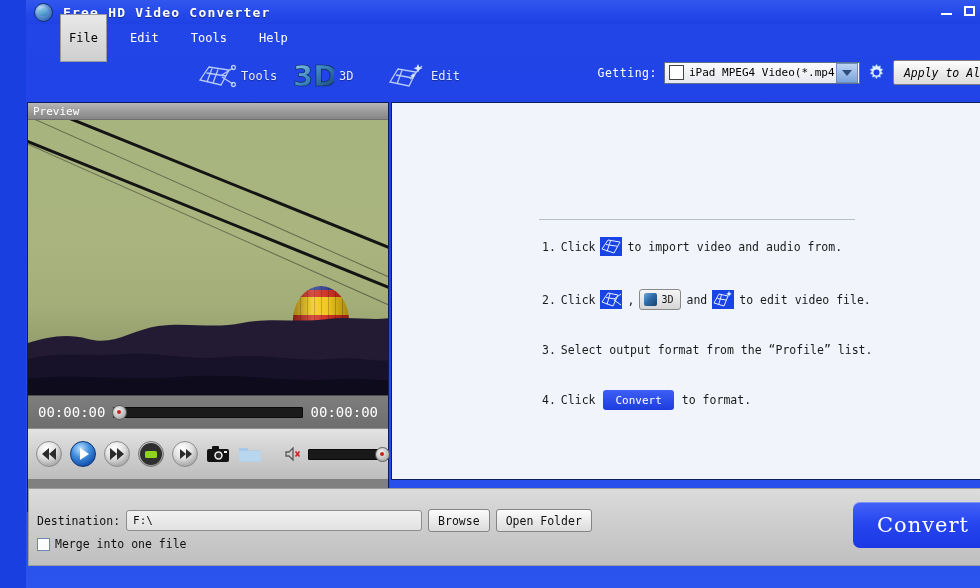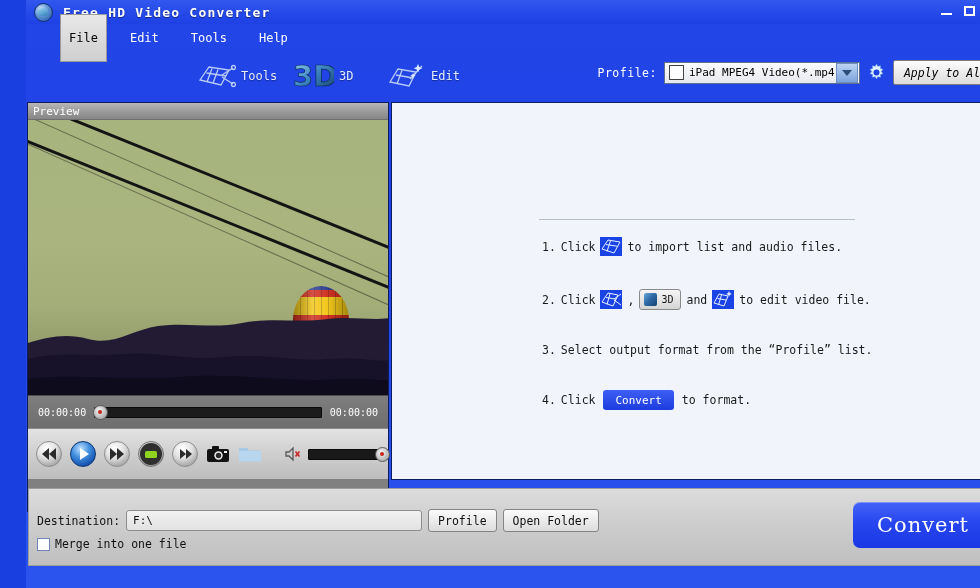--- a/index.html
+++ b/index.html
@@ -157,21 +157,21 @@
   .balloon .basket{
     position:absolute;left:24px;top:65px;width:8px;height:6px;background:#6b3a12;
   }
   .balloon .rope{position:absolute;top:58px;width:1px;height:9px;background:#4a3a22;}
   .slider-bar{
     height:33px;width:100%;
     background:linear-gradient(180deg,#7e7e7e 0%,#6e6e6e 100%);
     display:flex;align-items:center;box-sizing:border-box;padding:0 10px;gap:8px;
     border-top:1px solid #4d4d4d;
   }
-  .time-txt{color:#ffffff;font-size:10px;white-space:nowrap;}
+  .time-txt{color:#ffffff;font-size:14px;white-space:nowrap;}
   .seek{
     flex:1;height:9px;background:#1b1b1b;border:1px solid #0b0b0b;position:relative;border-radius:1px;
   }
   .seek-knob{
     position:absolute;left:-2px;top:-3px;width:13px;height:13px;border-radius:50%;
     background:radial-gradient(circle at 40% 35%,#f5f5f5,#b9b9b9 60%,#8a8a8a 100%);
     border:1px solid #5e5e5e;
   }
   .seek-knob:after{
     content:"";position:absolute;left:4px;top:4px;width:4px;height:4px;border-radius:50%;background:#c0261a;
@@ -341,21 +341,21 @@
           <g fill="#dbe8ff">
             <path d="M30 2 l1.3 3 3 1.3 -3 1.3 -1.3 3 -1.3 -3 -3 -1.3 3 -1.3 Z"></path>
             <path d="M25 11 l.8 1.8 1.8 .8 -1.8 .8 -.8 1.8 -.8 -1.8 -1.8 -.8 1.8 -.8 Z"></path>
           </g>
         </svg>
       </span>
       <span class="tb-label">Edit</span>
     </div>
 
     <div class="profile-wrap">
-      <span class="profile-label">Profile:</span>
+      <span class="profile-label">Getting:</span>
       <div class="profile-combo">
         <span class="combo-chk"></span>
         <span class="combo-val">iPad MPEG4 Video(*.mp4)</span>
         <span class="combo-arrow">
             <i></i>
           </span>
       </div>
       <span class="gear">
         <svg viewBox="0 0 19 19" width="19" height="19">
           <g fill="#dff0ff" stroke="#8fc4e8" stroke-width="0.5">
@@ -489,21 +489,21 @@
         <span>Click</span>
         <span class="mini-ico">
           <svg viewBox="0 0 22 19" width="22" height="19">
             <g fill="none" stroke="#e8f0ff" stroke-width="1">
               <path d="M2 12 L8 3 L20 5 L14 16 Z"></path>
               <path d="M6 7.5 L17 9.2"></path>
                 <path d="M10.5 3.8 L7 14.5"></path>
             </g>
           </svg>
         </span>
-        <span>to import list and audio files.</span>
+        <span>to import video and audio from.</span>
       </div>
 
       <div class="gs-step">
         <span>2.</span>
         <span>Click</span>
         <span class="mini-ico">
           <svg viewBox="0 0 22 19" width="22" height="19">
             <g fill="none" stroke="#e8f0ff" stroke-width="1">
               <path d="M2 12 L8 3 L18 5 L13 16 Z"></path>
               <path d="M6 7.5 L16 9.2"></path>
@@ -549,21 +549,21 @@
     </div>
   </div>
 
   <div class="bottom">
     <div class="dest-row">
       <span class="dest-label">Destination:</span>
       <div class="dest-input">
         <span>F:\</span>
       </div>
       <div class="sm-btn">
-        <span>Profile</span>
+        <span>Browse</span>
       </div>
       <div class="sm-btn">
         <span>Open Folder</span>
       </div>
     </div>
 
     <div class="merge-row">
       <span class="chk"></span>
       <span class="merge-label">Merge into one file</span>
     </div>

